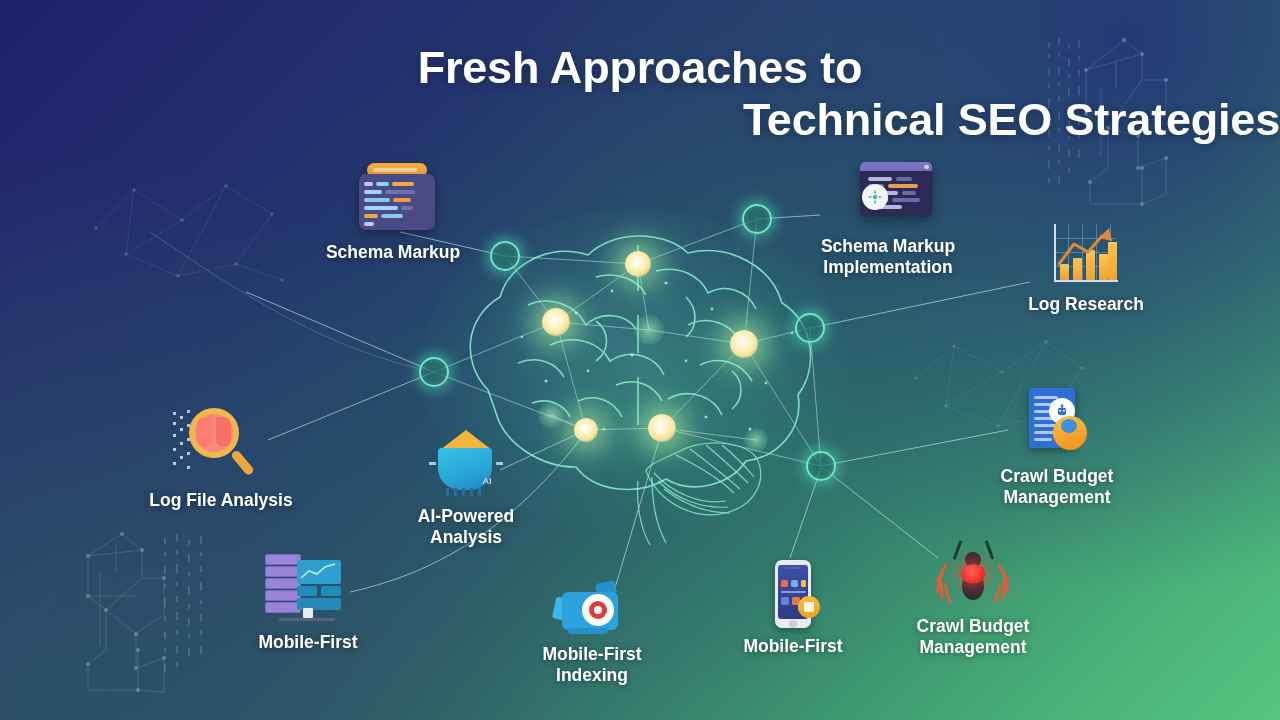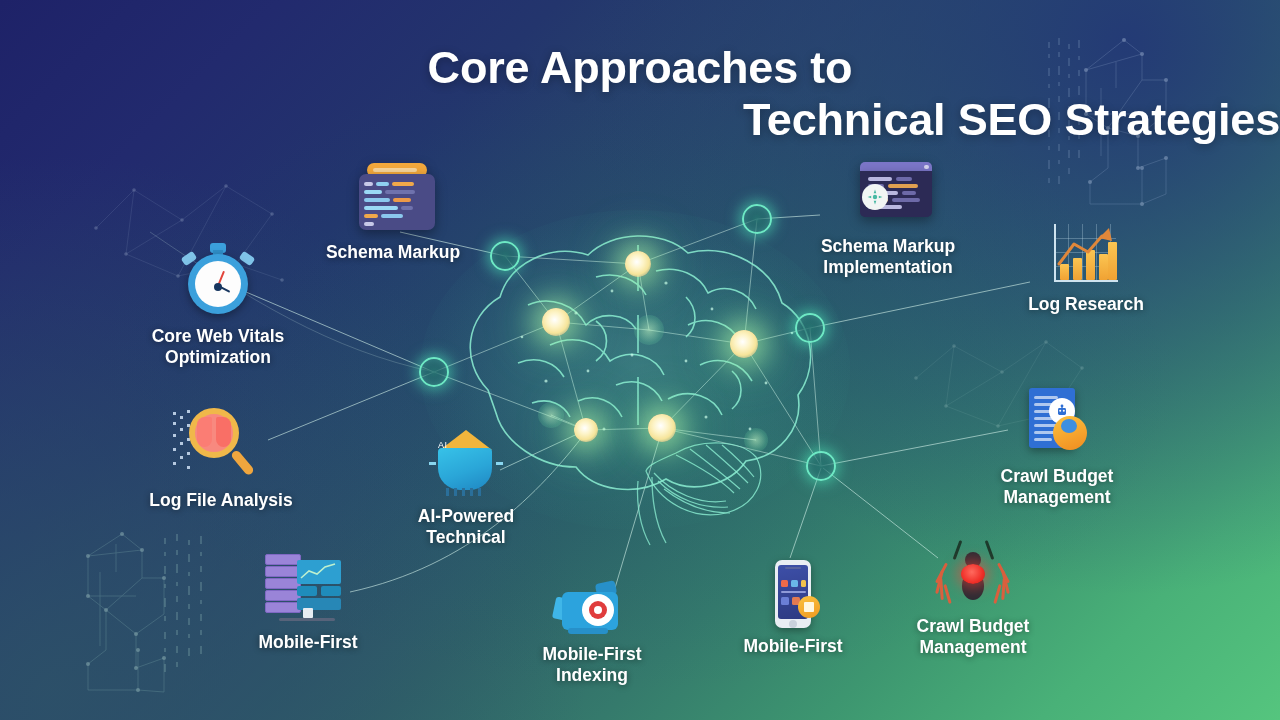--- a/index.html
+++ b/index.html
@@ -160,21 +160,21 @@
   .ai-roof {
     position:absolute; left:14px; top:2px; width:0; height:0;
     border-left:26px solid transparent; border-right:26px solid transparent;
     border-bottom:20px solid #f2b53c;
   }
   .ai-body {
     position:absolute; left:12px; top:20px; width:54px; height:42px;
     background:linear-gradient(160deg,#37c2e8 0%, #2aa6d8 55%, #1f86c2 100%);
     border-radius:4px 4px 22px 22px;
   }
-  .ai-text { position:absolute; left:12px; top:12px; width:54px; text-align:left; color:#fff; font-size:9px; font-weight:normal; letter-spacing:0.4px; }
+  .ai-text { position:absolute; left:12px; top:48px; width:54px; text-align:right; color:#fff; font-size:9px; font-weight:normal; letter-spacing:0.4px; }
   .ai-leg { position:absolute; width:3px; height:8px; background:#2a6f9a; top:60px; }
   .ai-pin { position:absolute; width:7px; height:3px; background:#89d6ef; }
 
   
   .lc-frame { position:absolute; left:8px; top:4px; width:62px; height:56px; border-left:2px solid #cfe3ef; border-bottom:2px solid #cfe3ef; }
   .lc-grid { position:absolute; background:rgba(200,225,240,0.30); }
   .lc-bar { position:absolute; bottom:0; background:linear-gradient(180deg,#fbc552 0%, #f0a233 100%); border-radius:1px; }
 
   
   .cb-doc { position:absolute; left:12px; top:2px; width:46px; height:60px; background:#2f6fd4; border-radius:3px; box-shadow:0 3px 9px rgba(0,0,0,0.35); }
@@ -377,21 +377,21 @@
       <circle cx="92" cy="42" r="1.8"></circle>
         <circle cx="136" cy="12" r="1.8"></circle>
       <circle cx="172" cy="38" r="1.8"></circle>
         <circle cx="36" cy="76" r="1.8"></circle>
       <circle cx="88" cy="96" r="1.8"></circle>
         <circle cx="142" cy="84" r="1.8"></circle>
     </g>
   </svg>
 
   <div class="title">
-    <span>Core Approaches to</span>
+    <span>Fresh Approaches to</span>
     <span class="l2">Technical SEO Strategies</span>
   </div>
 
   <svg id="links" width="1280" height="720" viewBox="0 0 1280 720">
     <g stroke="#cfeee6" stroke-width="1" fill="none" opacity="0.62">
       <line x1="246" y1="292" x2="434" y2="372"></line>
       <line x1="268" y1="440" x2="434" y2="372"></line>
       <line x1="400" y1="232" x2="505" y2="256"></line>
       <line x1="820" y1="215" x2="757" y2="219"></line>
       <line x1="1030" y1="282" x2="810" y2="328"></line>
@@ -503,35 +503,20 @@
   <div class="node glow" style="left:744px;top:344px;width:28px;height:28px;"></div>
   <div class="node ring" style="left:810px;top:328px;width:26px;height:26px;"></div>
   <div class="node ring" style="left:434px;top:372px;width:26px;height:26px;"></div>
   <div class="node soft" style="left:649px;top:330px;width:30px;height:30px;"></div>
   <div class="node glow" style="left:586px;top:430px;width:24px;height:24px;"></div>
   <div class="node glow" style="left:662px;top:428px;width:28px;height:28px;"></div>
   <div class="node soft" style="left:551px;top:415px;width:26px;height:26px;"></div>
   <div class="node ring" style="left:821px;top:466px;width:26px;height:26px;"></div>
   <div class="node soft" style="left:756px;top:440px;width:24px;height:24px;"></div>
 
-  <div class="item" style="left:140px;top:240px;width:156px;">
-    <div class="icon" style="width:80px;height:80px;">
-      <div class="sw-knob-l"></div>
-        <div class="sw-knob-r"></div>
-      <div class="sw-top"></div>
-        <div class="sw-top2"></div>
-      <div class="sw-body"></div>
-      <div class="sw-face"></div>
-      <div class="sw-h1"></div>
-        <div class="sw-h2"></div>
-        <div class="sw-pin"></div>
-    </div>
-    <div class="lab" style="margin-top:6px;">Core Web Vitals
-Optimization</div>
-  </div>
 
   <div class="item" style="left:315px;top:162px;width:156px;">
     <div class="icon" style="width:100px;height:70px;">
       <div class="cw" style="left:24px;top:1px;width:60px;height:14px;background:#f2a83c;"></div>
       <div class="cl" style="left:30px;top:6px;width:44px;background:#f6d49a;"></div>
       <div class="cw" style="left:16px;top:12px;width:76px;height:56px;background:#4a4b86;"></div>
       <div class="cl" style="left:21px;top:20px;width:9px;background:#c8c9e8;"></div>
       <div class="cl" style="left:33px;top:20px;width:13px;background:#8fd0f0;"></div>
       <div class="cl" style="left:49px;top:20px;width:22px;background:#f0a84a;"></div>
       <div class="cl" style="left:21px;top:28px;width:18px;background:#9ad8f5;"></div>
@@ -631,21 +616,21 @@
       <div class="ai-body"></div>
       <div class="ai-text">AI</div>
       <div class="ai-leg" style="left:20px;"></div>
       <div class="ai-leg" style="left:28px;"></div>
       <div class="ai-leg" style="left:36px;"></div>
       <div class="ai-leg" style="left:44px;"></div>
       <div class="ai-leg" style="left:52px;"></div>
       <div class="ai-pin" style="left:3px;top:34px;"></div>
       <div class="ai-pin" style="left:70px;top:34px;"></div>
     </div>
-    <div class="lab" style="margin-top:6px;">AI-Powered Technical</div>
+    <div class="lab" style="margin-top:6px;">AI-Powered Analysis</div>
   </div>
 
   <div class="item" style="left:988px;top:386px;width:138px;">
     <div class="icon" style="width:80px;height:72px;">
       <div class="cb-doc"></div>
       <div class="cb-line" style="left:17px;top:10px;width:24px;"></div>
       <div class="cb-line" style="left:17px;top:17px;width:28px;"></div>
       <div class="cb-line" style="left:17px;top:24px;width:20px;"></div>
       <div class="cb-line" style="left:17px;top:31px;width:28px;"></div>
       <div class="cb-line" style="left:17px;top:38px;width:24px;"></div>

